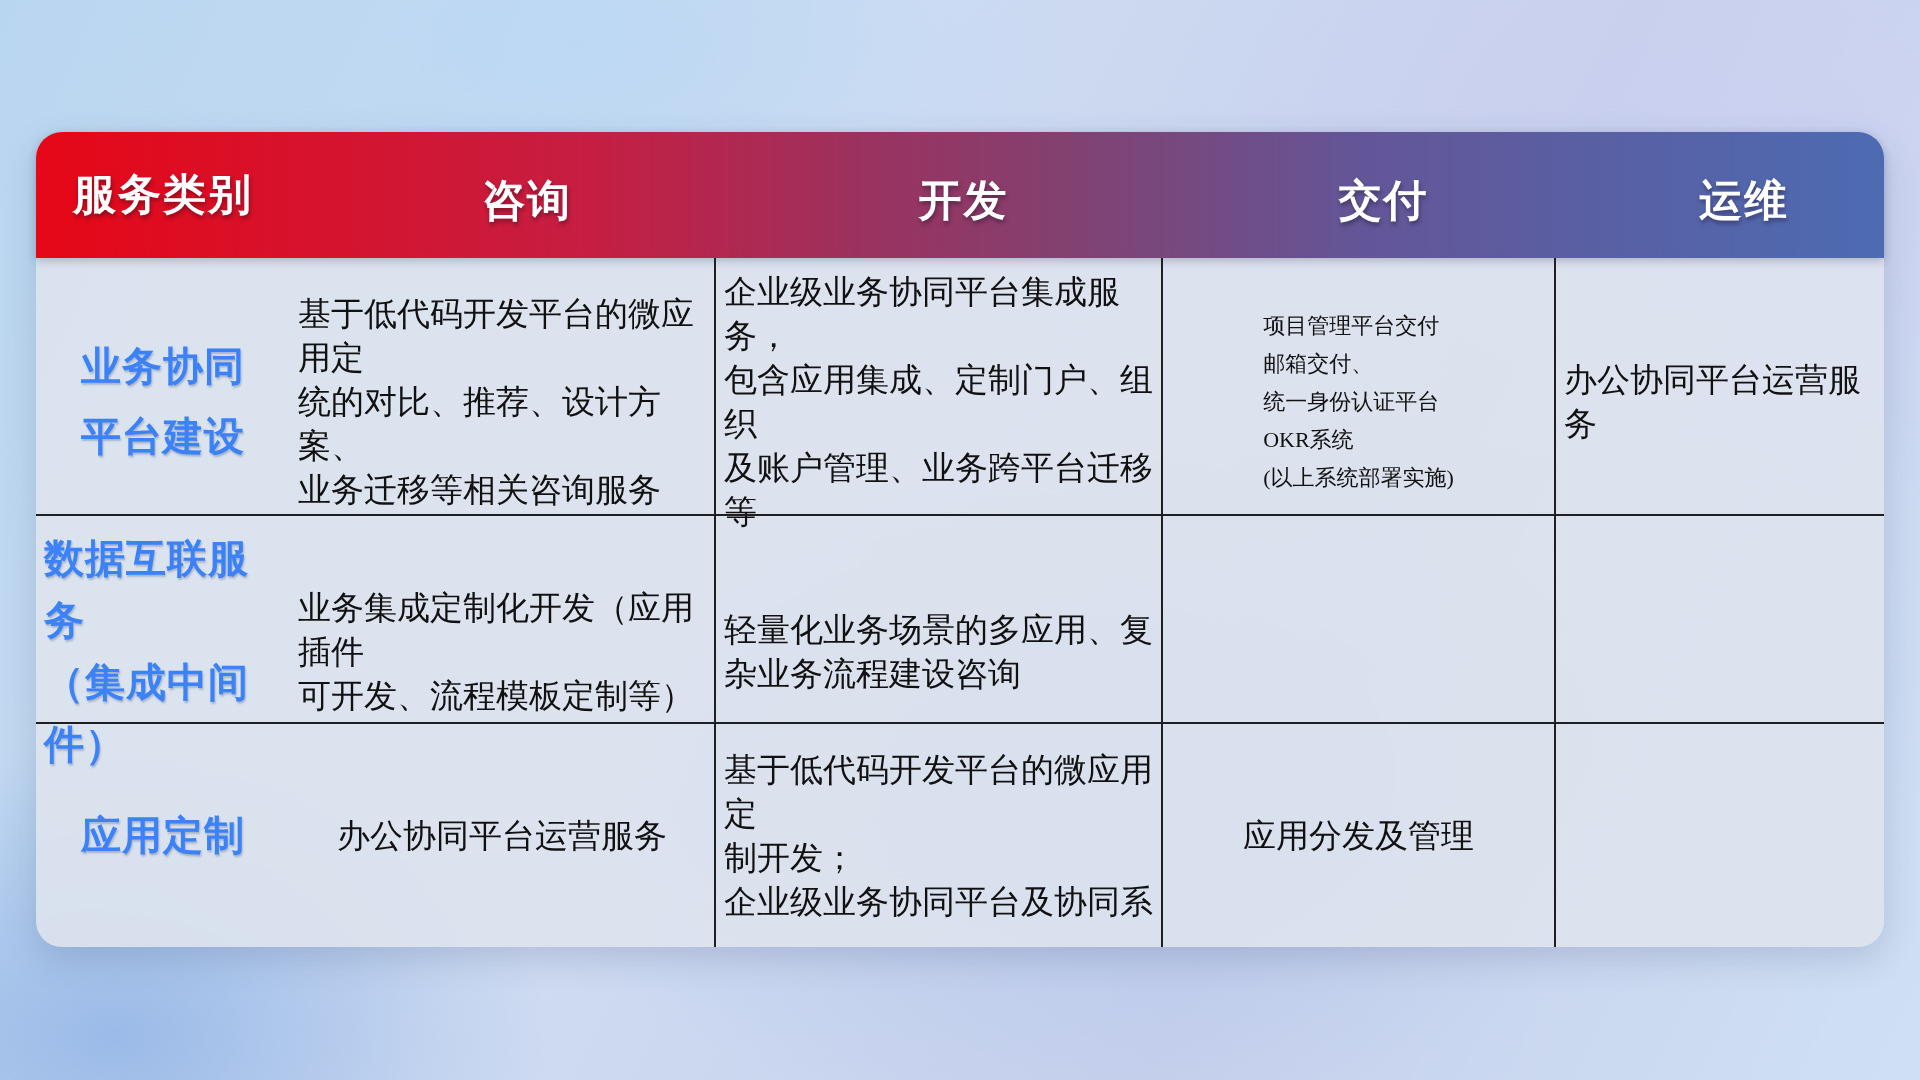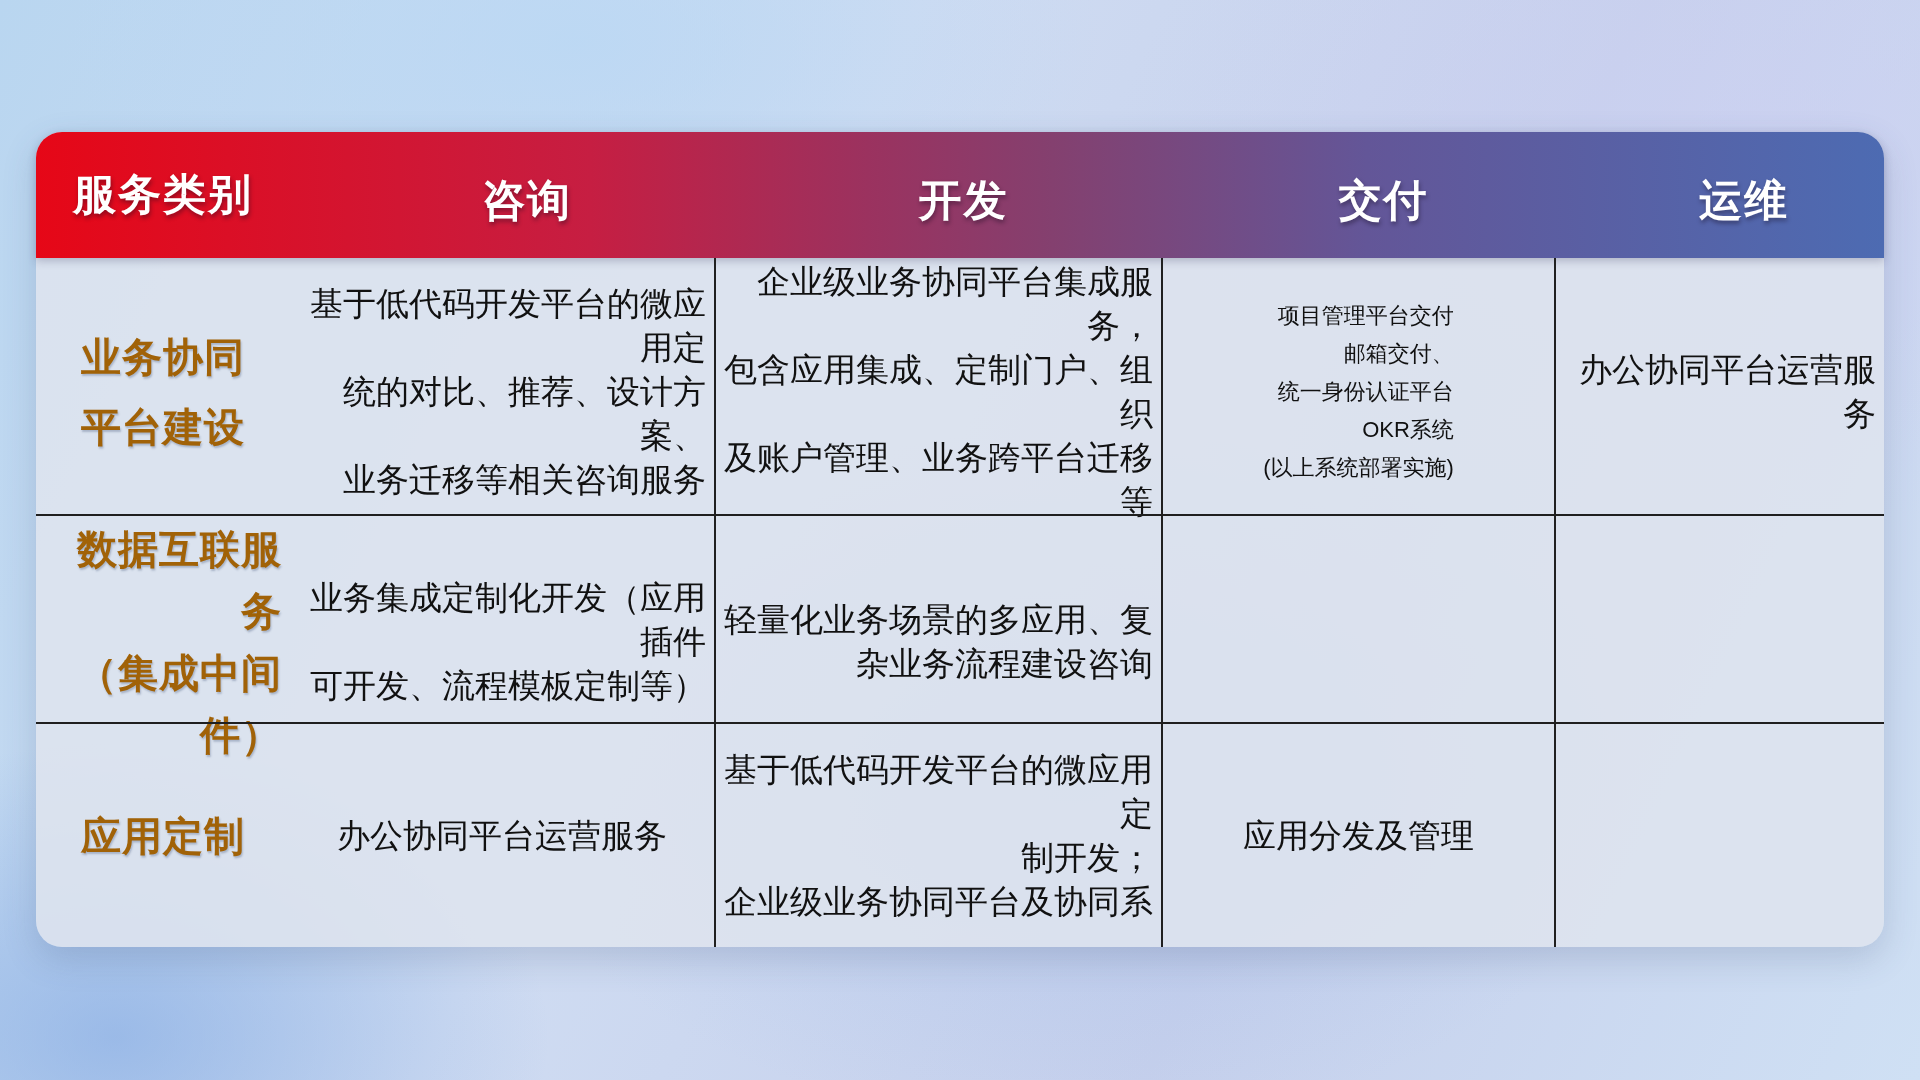--- a/index.html
+++ b/index.html
@@ -50,39 +50,40 @@
       #84406f 55%,
       #635698 72%,
       #4d6bb2 100%);
     box-shadow: 0 3px 8px rgba(40,40,80,0.25);
   }
 
   .cell {
     display: flex;
     align-items: center;
     justify-content: center;
-    text-align: right;
+    text-align: left;
     white-space: pre-line;
     box-sizing: border-box;
-    padding: 2px 8px;
+    padding: 12px 8px;
     min-width: 0;
+    font-family: Liberation Serif, serif;
   }
   .vline { border-right: 2px solid #202020; }
 
   .hcell {
     color: #ffffff;
     font-size: 43px;
     font-weight: bold;
     letter-spacing: 2px;
     text-shadow: 1px 3px 4px rgba(20,10,30,0.40);
   }
   .hcell.shift { transform: translateX(24px); margin-top: 12px; }
 
   .cat {
-    color: #a16207;
+    color: #3b82f6;
     font-size: 40px;
     font-weight: bold;
     letter-spacing: 1px;
     line-height: 1.55;
     text-shadow: 1px 2px 2px rgba(50,70,110,0.30);
   }
   .cat.tall { line-height: 1.75; }
 
   .body-text {
     color: #111111;

